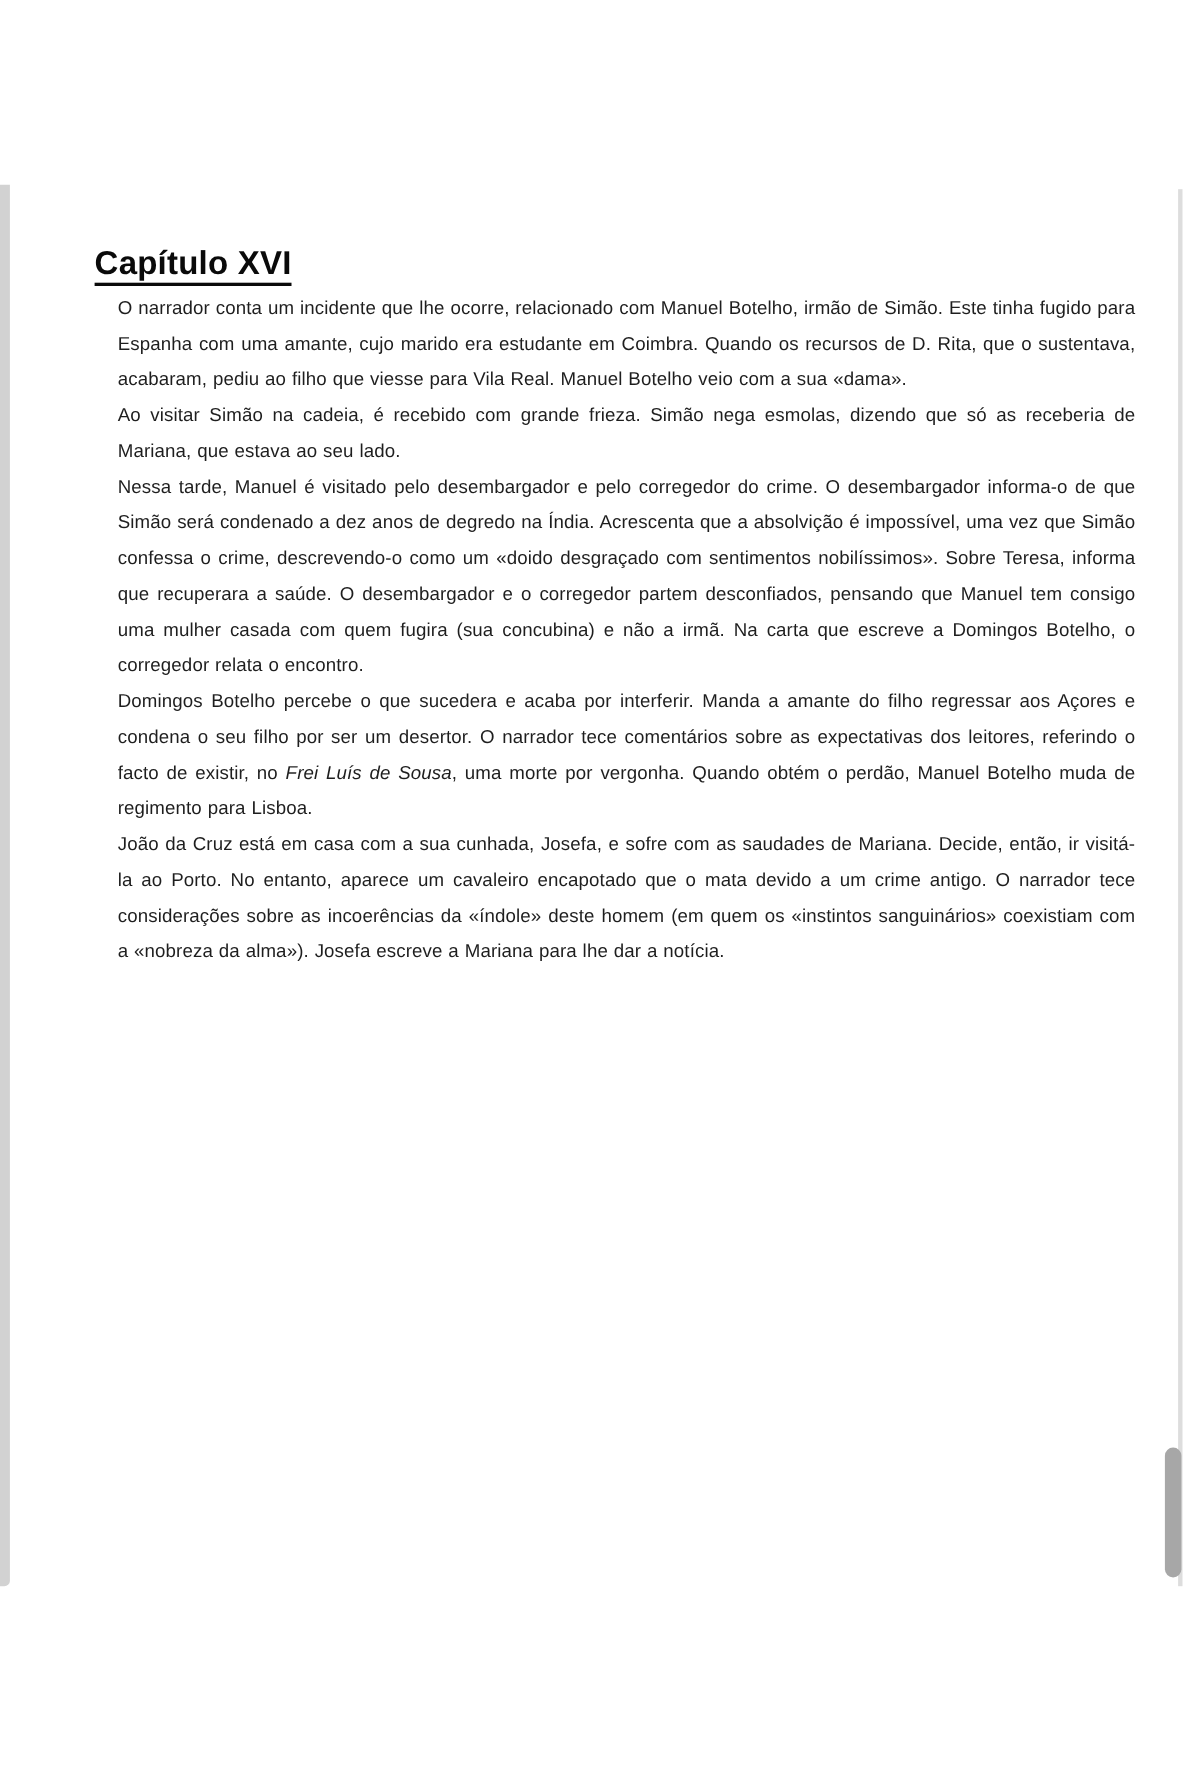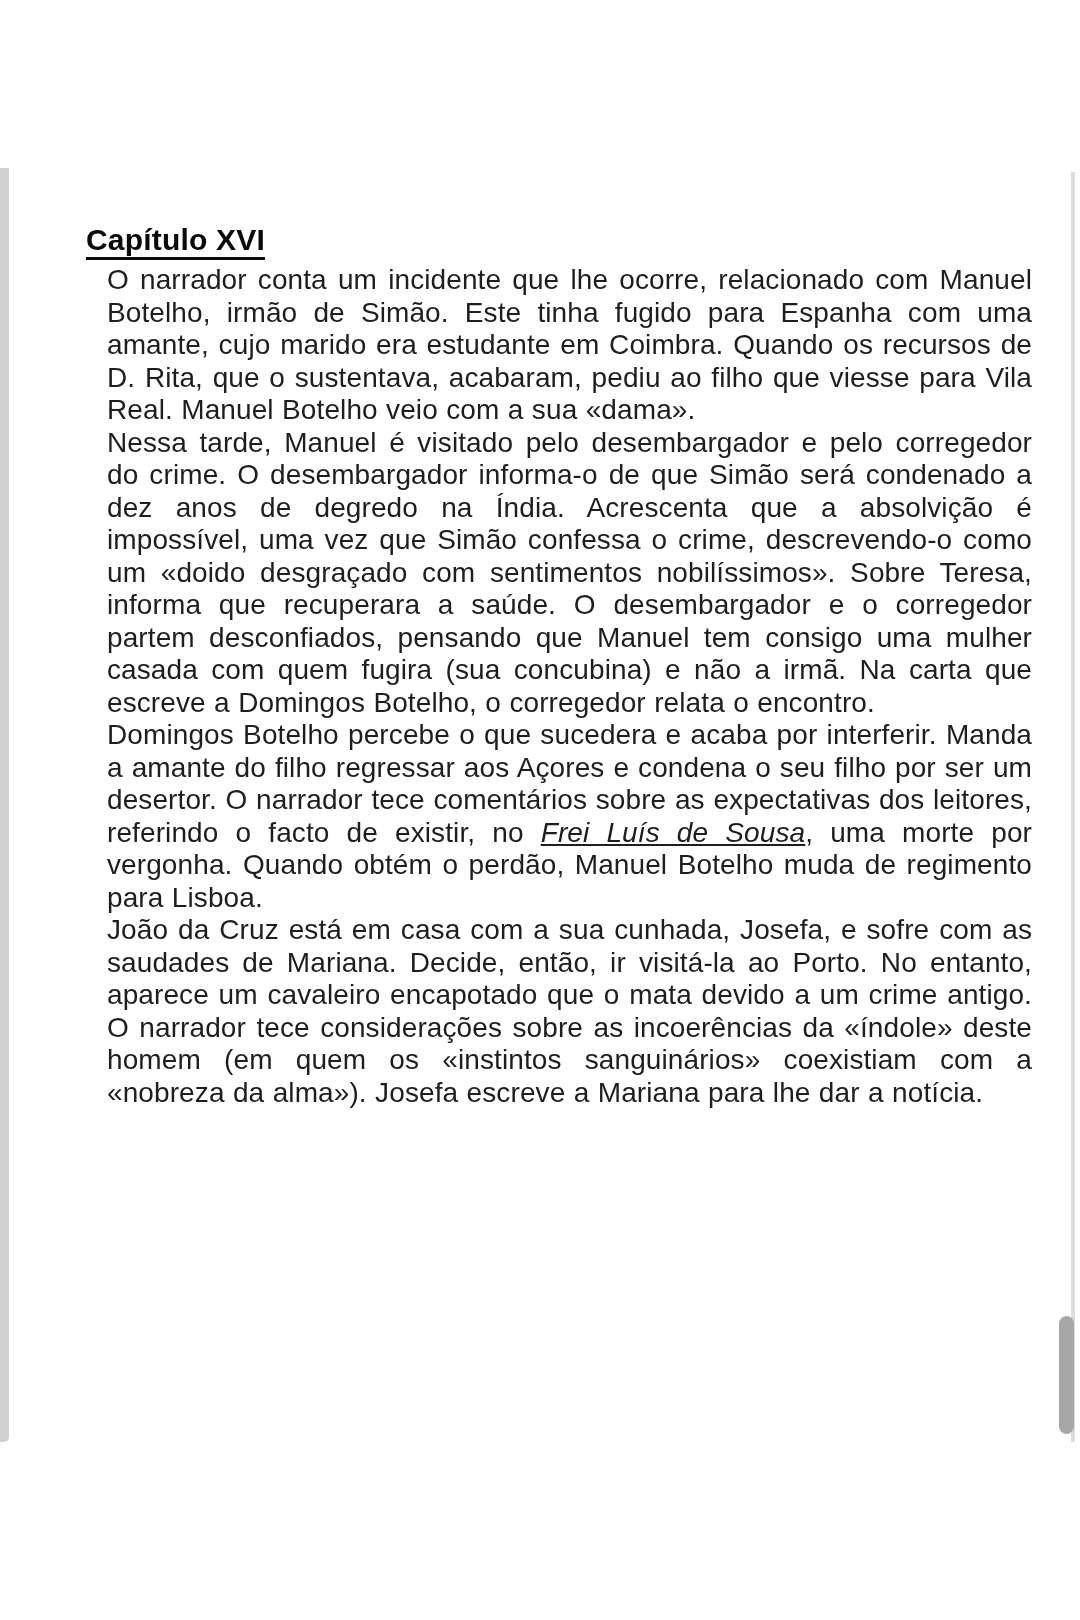--- a/index.html
+++ b/index.html
@@ -44,39 +44,40 @@
     letter-spacing:0.2px;
   }
   section:first-of-type h2{margin-top:222px;}
   .hu{
     border-bottom:3px solid currentColor;
     padding-bottom:1px;
   }
   p{
     margin:0 0 0 95px;
     width:925px;
-    font-size:28px;
+    font-size:17px;
     line-height:32.5px;
     text-align:justify;
     letter-spacing:0.1px;
     word-spacing:0.5px;
   }
-  i{font-style:italic;text-decoration:underline;}
+  i{font-style:italic;}
 </style>
 </head>
 <body>
 
 <div class="viewer">
   <div class="page-edge-left"></div>
   <div class="page-edge-right"></div>
   <div class="scrollbar-thumb"></div>
   <main class="content" id="content">
       <section>
         <h2><span class="hu">Capítulo XVI</span></h2>
         <p><span>O narrador conta um incidente que lhe ocorre, relacionado com Manuel Botelho, irmão de Simão. Este tinha fugido para Espanha com uma amante, cujo marido era estudante em Coimbra. Quando os recursos de D. Rita, que o sustentava, acabaram, pediu ao filho que viesse para Vila Real. Manuel Botelho veio com a sua «dama».</span></p>
+        <p><span>Ao visitar Simão na cadeia, é recebido com grande frieza. Simão nega esmolas, dizendo que só as receberia de Mariana, que estava ao seu lado.</span></p>
         <p><span>Nessa tarde, Manuel é visitado pelo desembargador e pelo corregedor do crime. O desembargador informa-o de que Simão será condenado a dez anos de degredo na Índia. Acrescenta que a absolvição é impossível, uma vez que Simão confessa o crime, descrevendo-o como um «doido desgraçado com sentimentos nobilíssimos». Sobre Teresa, informa que recuperara a saúde. O desembargador e o corregedor partem desconfiados, pensando que Manuel tem consigo uma mulher casada com quem fugira (sua concubina) e não a irmã. Na carta que escreve a Domingos Botelho, o corregedor relata o encontro.</span></p>
         <p><span>Domingos Botelho percebe o que sucedera e acaba por interferir. Manda a amante do filho regressar aos Açores e condena o seu filho por ser um desertor. O narrador tece comentários sobre as expectativas dos leitores, referindo o facto de existir, no </span><i>Frei Luís de Sousa</i><span>, uma morte por vergonha. Quando obtém o perdão, Manuel Botelho muda de regimento para Lisboa.</span></p>
       </section>
       <section>
         <p><span>João da Cruz está em casa com a sua cunhada, Josefa, e sofre com as saudades de Mariana. Decide, então, ir visitá-la ao Porto. No entanto, aparece um cavaleiro encapotado que o mata devido a um crime antigo. O narrador tece considerações sobre as incoerências da «índole» deste homem (em quem os «instintos sanguinários» coexistiam com a «nobreza da alma»). Josefa escreve a Mariana para lhe dar a notícia.</span></p>
       </section>
     </main>
 </div>
 
 </body></html>

